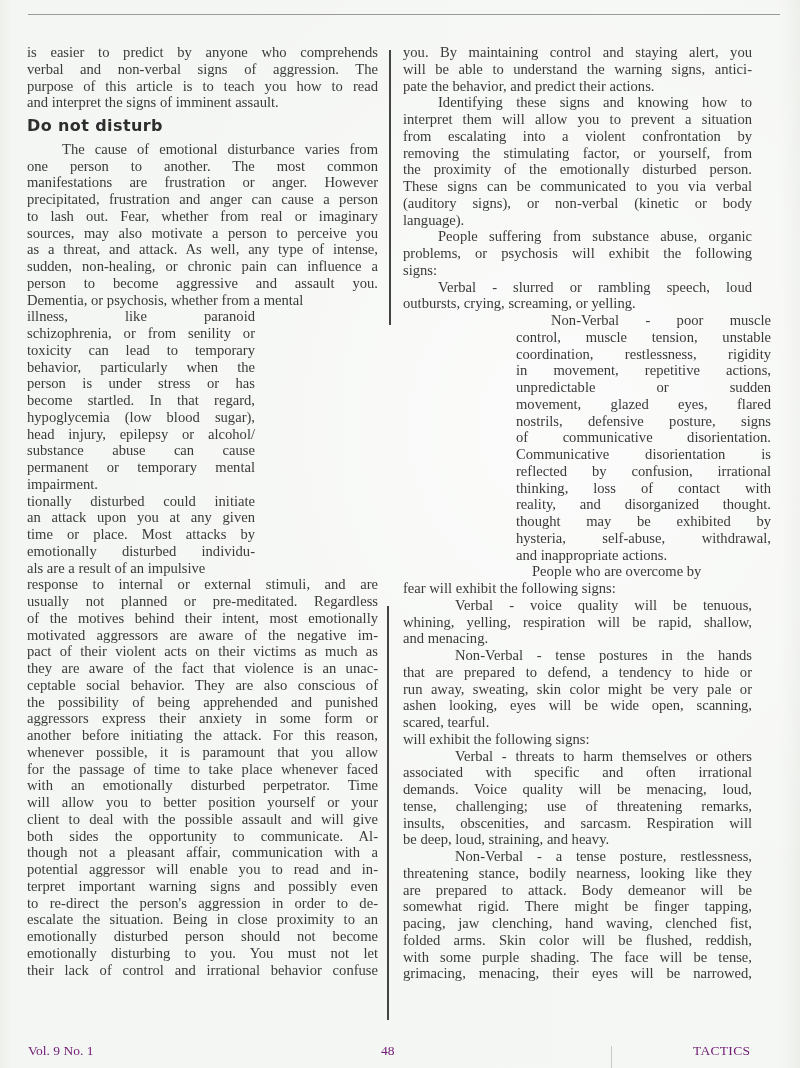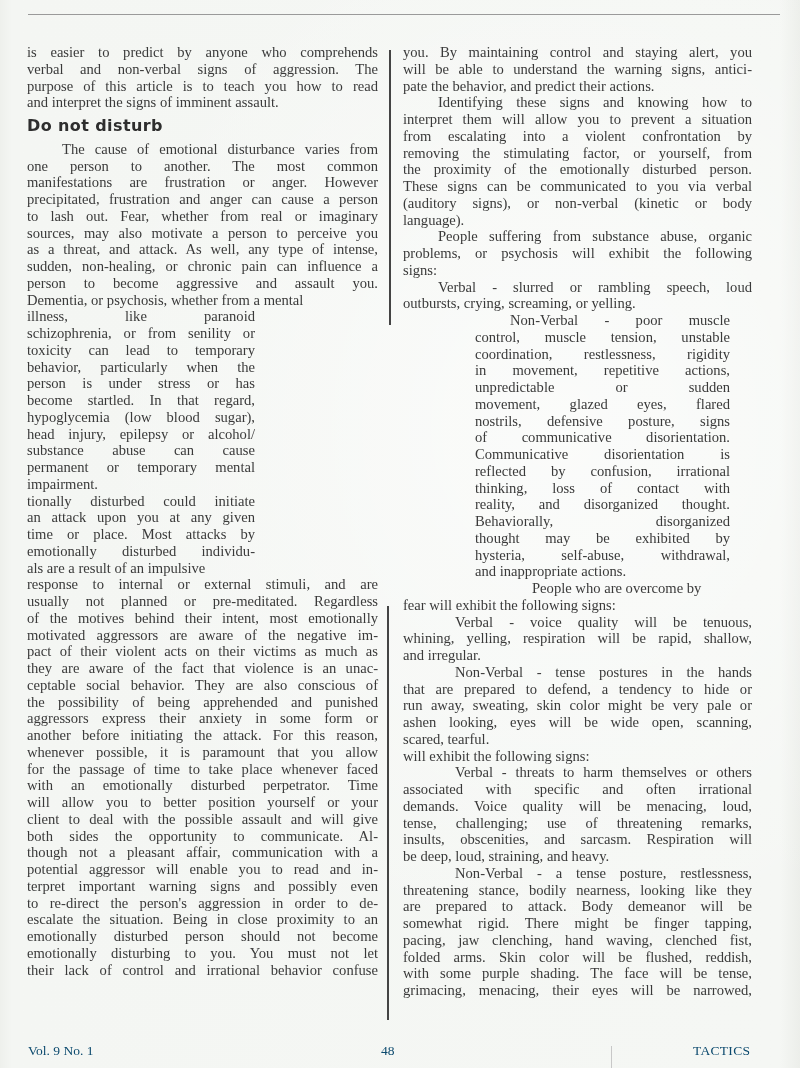--- a/index.html
+++ b/index.html
@@ -47,21 +47,21 @@
       font-size: 19.5px;
       line-height: 25.6px;
       text-align: center;
       color: #2f2f2f;
       letter-spacing: 0.3px;
     }
     .footer {
       position: absolute; top: 1043px;
       font-family: "Liberation Serif", serif;
       font-size: 13.5px;
-      color: #0c4a6e;
+      color: #701a75;
     }
     .footer-tick {
       position: absolute; left: 611px; top: 1046px; width: 1px; height: 22px; background: #c8c8c8;
     }
   </style>
 </head>
 <body>
 
 <div class="page-bg"></div>
 <div class="top-rule"></div>
@@ -157,48 +157,47 @@
     </div>
   <div>
       <span class="line" style="padding-left: 35px;">People suffering from substance abuse, organic</span>
       <span class="line">problems, or psychosis will exhibit the following</span>
       <span class="line last">signs:</span>
     </div>
   <div>
       <span class="line" style="padding-left: 35px;">Verbal - slurred or rambling speech, loud</span>
       <span class="line last">outbursts, crying, screaming, or yelling.</span>
     </div>
-  <div style="margin-left:72px; width:255px;">
+  <div style="margin-left:113px; width:255px;">
       <span class="line" style="padding-left: 35px;">Non-Verbal - poor muscle</span>
       <span class="line">control, muscle tension, unstable</span>
       <span class="line">coordination, restlessness, rigidity</span>
       <span class="line">in movement, repetitive actions,</span>
       <span class="line">unpredictable     or     sudden</span>
       <span class="line">movement, glazed eyes, flared</span>
       <span class="line">nostrils, defensive posture, signs</span>
       <span class="line">of communicative disorientation.</span>
       <span class="line">Communicative disorientation is</span>
       <span class="line">reflected by confusion, irrational</span>
       <span class="line">thinking, loss of contact with</span>
       <span class="line">reality, and disorganized thought.</span>
-      <span class="line">Behaviorally,    disorganized</span>
       <span class="line">thought may be exhibited by</span>
       <span class="line">hysteria, self-abuse, withdrawal,</span>
       <span class="line last">and inappropriate actions.</span>
     </div>
   <div style="margin-left:94px; width:255px;">
       <span class="line last" style="padding-left: 35px;">People who are overcome by</span>
     </div>
   <div>
       <span class="line last">fear will exhibit the following signs:</span>
     </div>
   <div>
       <span class="line" style="padding-left: 52px;">Verbal - voice quality will be tenuous,</span>
       <span class="line">whining, yelling, respiration will be rapid, shallow,</span>
-      <span class="line last">and irregular.</span>
+      <span class="line last">and menacing.</span>
     </div>
   <div>
       <span class="line" style="padding-left: 52px;">Non-Verbal - tense postures in the hands</span>
       <span class="line">that are prepared to defend, a tendency to hide or</span>
       <span class="line">run away, sweating, skin color might be very pale or</span>
       <span class="line">ashen looking, eyes will be wide open, scanning,</span>
       <span class="line last">scared, tearful.</span>
     </div>
   <div>
       <span class="line last">will exhibit the following signs:</span>

